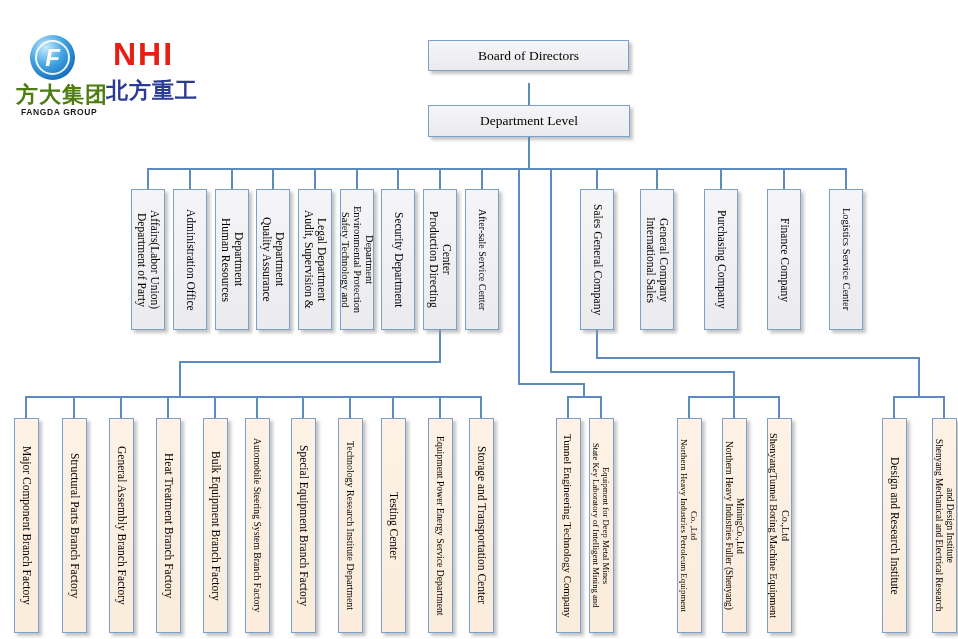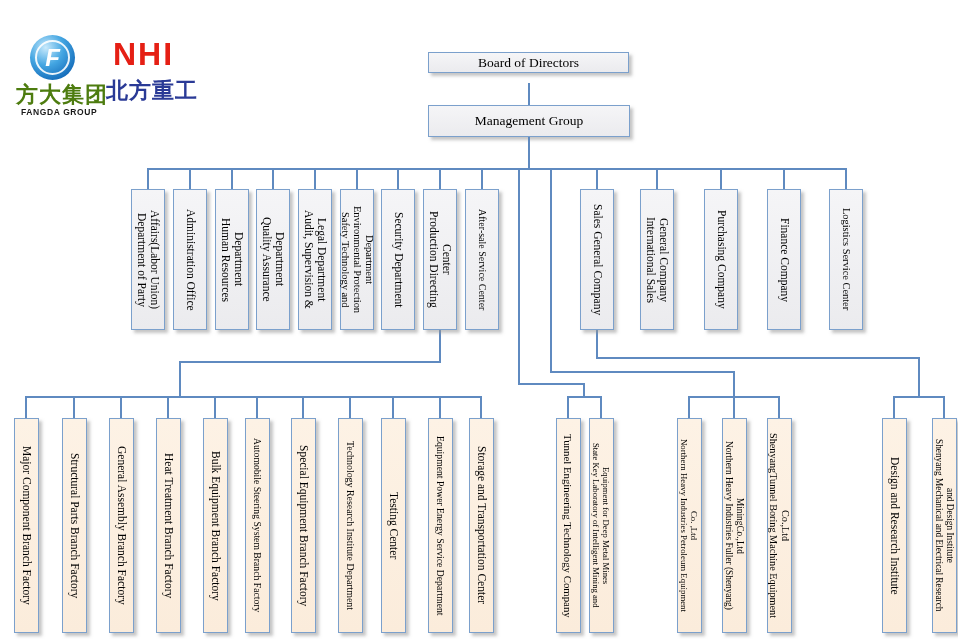--- a/index.html
+++ b/index.html
@@ -48,26 +48,26 @@
     </div>
     <div class="fangda-cn">方大集团</div>
     <div class="fangda-en">FANGDA GROUP</div>
   </div>
 
   <div>
     <div class="nhi-abbr">NHI</div>
     <div class="nhi-cn">北方重工</div>
   </div>
 
-  <div class="box" style="left:428px;top:52px;width:201px;height:21px;text-align:center;">
+  <div class="box" style="left:428px;top:40px;width:201px;height:31px;text-align:center;">
     <span class="htext">Board of Directors</span>
   </div>
 
   <div class="box" style="left:428px;top:105px;width:202px;height:32px;">
-    <span class="htext">Management Group</span>
+    <span class="htext">Department Level</span>
   </div>
 
   <div id="lines">
       <div class="vline" style="left: 528px; top: 83px; width: 2px; height: 22px;"></div>
       <div class="vline" style="left: 528px; top: 137px; width: 2px; height: 32px;"></div>
       <div class="hline" style="left: 147px; top: 168px; width: 700px; height: 2px;"></div>
       <div class="vline" style="left: 147px; top: 169px; width: 2px; height: 20px;"></div>
       <div class="vline" style="left: 189px; top: 169px; width: 2px; height: 20px;"></div>
       <div class="vline" style="left: 231px; top: 169px; width: 2px; height: 20px;"></div>
       <div class="vline" style="left: 272px; top: 169px; width: 2px; height: 20px;"></div>

